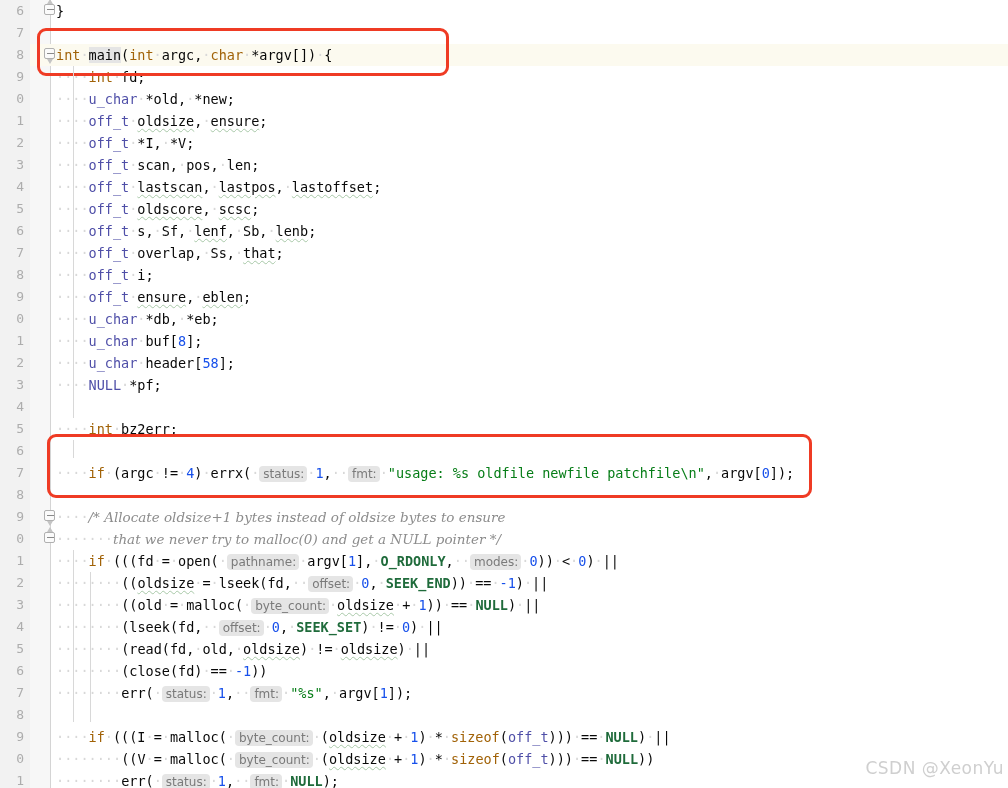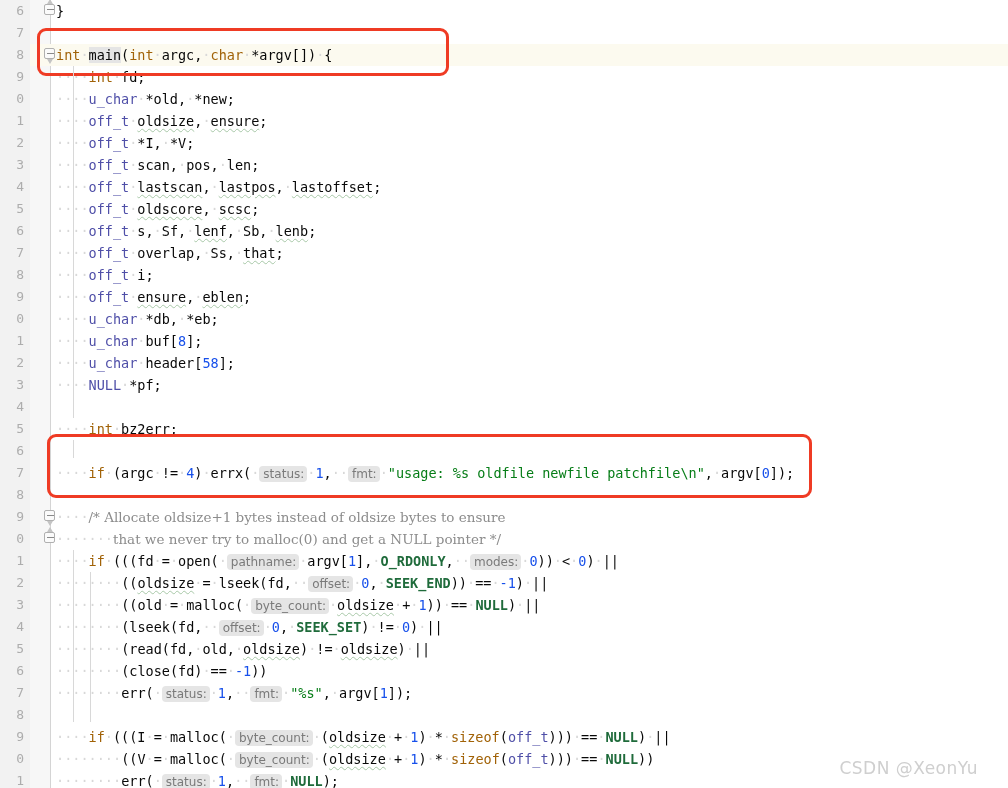--- a/index.html
+++ b/index.html
@@ -76,21 +76,21 @@
     line-height: 22px;
     white-space: pre;
   }
 
   
   .kw   { color: #a16207; }            
   .typ  { color: #4f4fa8; }            
   .num  { color: #1750eb; }            
   .str  { color: #067d17; }            
   .cst  { color: #1f6b3b; font-weight: bold; }  
-  .cmt  { color: #8c8c8c; font-family: "DejaVu Serif","Liberation Serif", serif; }
+  .cmt  { color: #8c8c8c; font-style: italic; font-family: "DejaVu Serif","Liberation Serif", serif; }
   .sel  { background: #e5e5e5; }       
   .ws   { color: #d8d8d8; }            
 
   
   .hint {
     background: #e5e5e5;
     color: #7a7a7a;
     border-radius: 4px;
     padding: 1px 3px 1px 4px;
     font-size: 12px;
@@ -152,21 +152,21 @@
     position: absolute;
     border: 3px solid #ef3b24;
     border-radius: 9px;
     pointer-events: none;
     background: transparent;
   }
 
   
   .watermark {
     position: absolute;
-    right: 30px; bottom: 10px;
+    right: 4px; bottom: 10px;
     color: #cfcfcf;
     font-size: 17px;
     font-family: "DejaVu Sans", "Liberation Sans", sans-serif;
     letter-spacing: 0.5px;
   }
 </style>
 </head>
 <body>
 
 <div id="editor">

